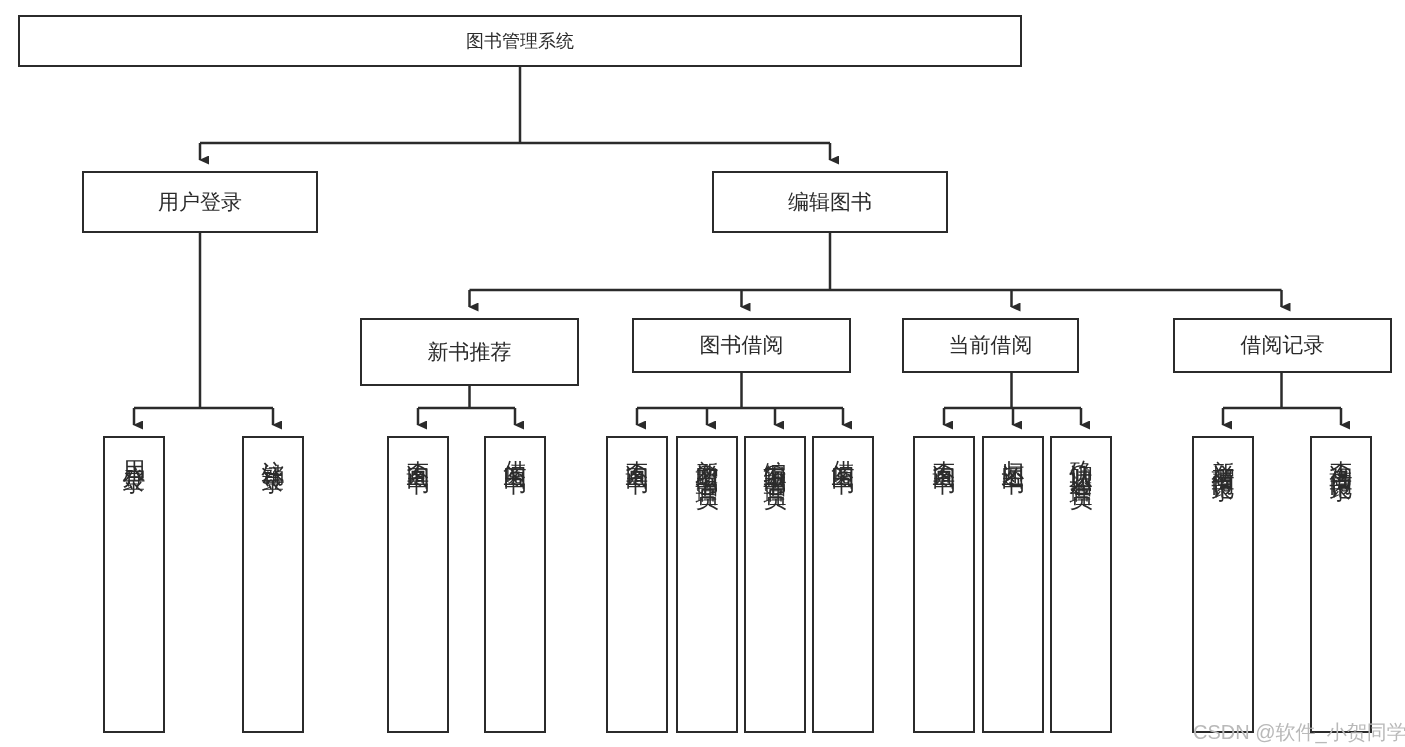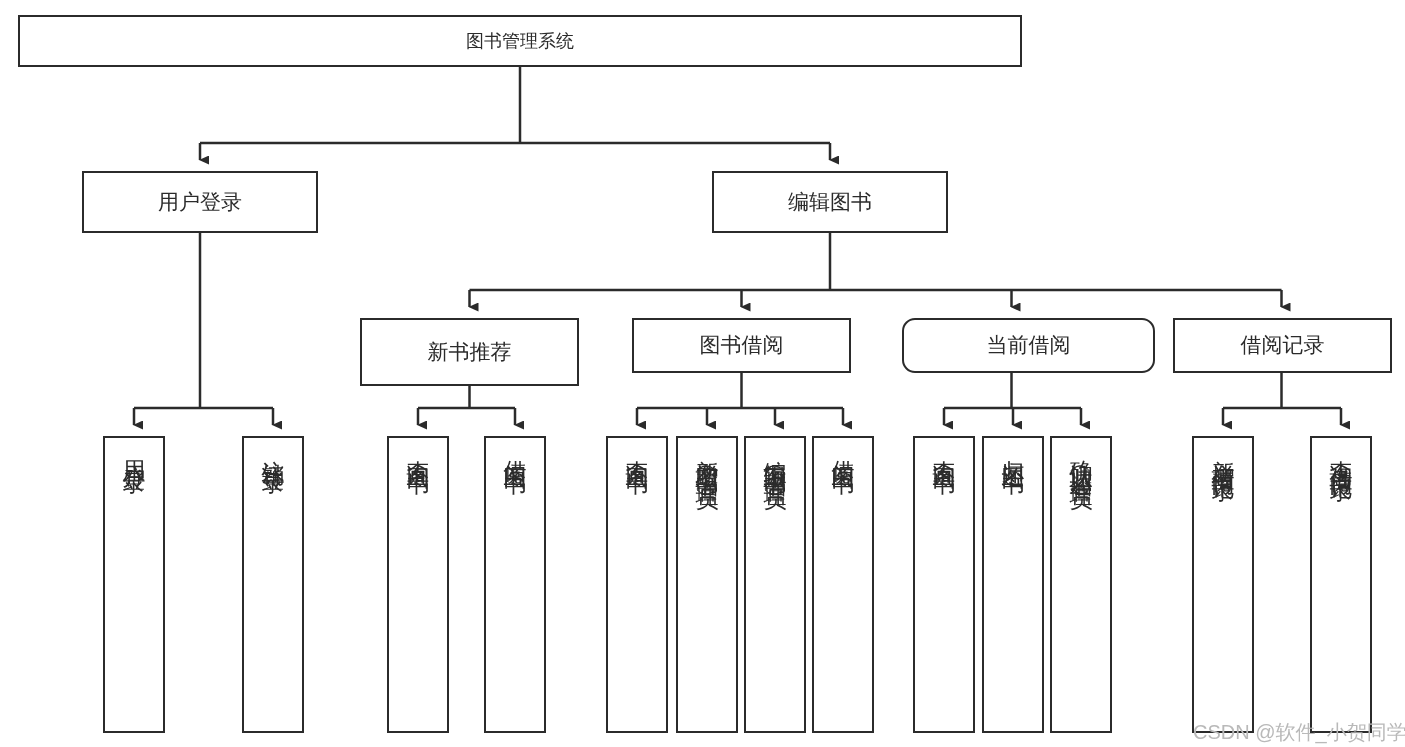--- a/index.html
+++ b/index.html
@@ -126,21 +126,21 @@
       </div>
       <div class="node horiz" style="left: 712px; top: 171px; width: 236px; height: 62px;">
         <span class="node-label">编辑图书</span>
       </div>
       <div class="node horiz" style="left: 360px; top: 318px; width: 219px; height: 68px;">
         <span class="node-label">新书推荐</span>
       </div>
       <div class="node horiz" style="left: 632px; top: 318px; width: 219px; height: 55px;">
         <span class="node-label">图书借阅</span>
       </div>
-      <div class="node horiz" style="left: 902px; top: 318px; width: 253px; height: 55px; border-radius: 13px;">
+      <div class="node horiz" style="left: 902px; top: 318px; width: 177px; height: 55px;">
         <span class="node-label">当前借阅</span>
       </div>
       <div class="node horiz" style="left: 1173px; top: 318px; width: 219px; height: 55px;">
         <span class="node-label">借阅记录</span>
       </div>
       <div class="node vert" style="left: 103px; top: 436px; width: 62px; height: 297px;">
         <span class="node-label">用户登录</span>
       </div>
       <div class="node vert" style="left: 242px; top: 436px; width: 62px; height: 297px;">
         <span class="node-label">注销登录</span>

